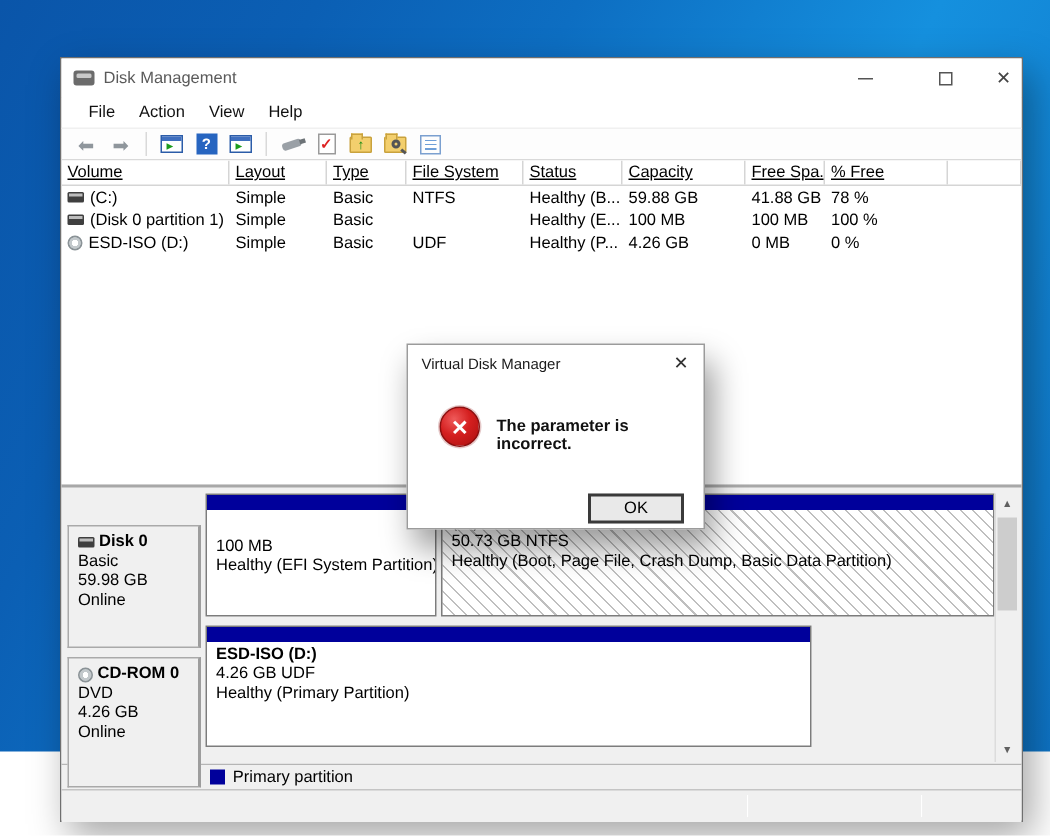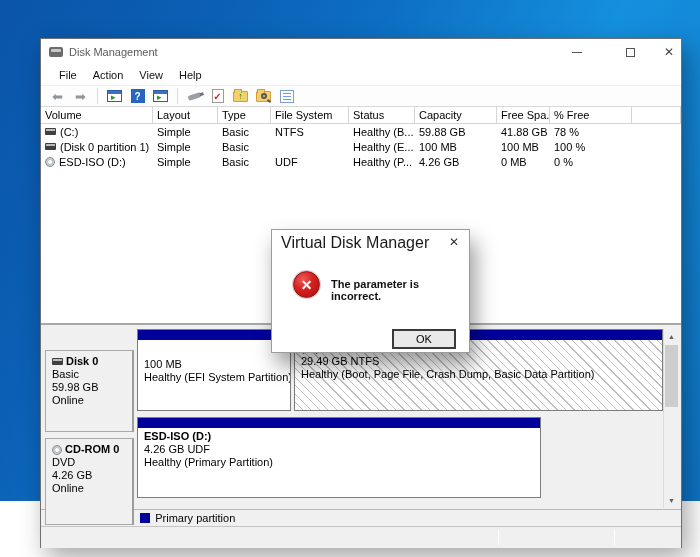--- a/index.html
+++ b/index.html
@@ -44,21 +44,21 @@
     display:flex; align-items:center; justify-content:center; position:relative; }
   .folder-ic::before { content:""; position:absolute; left:0; top:-3px; width:6px; height:3px; background:#f3cf6d; border:1px solid #c9a23d; border-bottom:none; }
   .up-glyph { color:#0f8a0f; font-weight:bold; font-size:9px; }
   .mag-glyph { width:6px; height:6px; border:2px solid #555; border-radius:50%; position:relative; }
   .mag-glyph::after { content:""; position:absolute; left:4px; top:5px; width:4px; height:2px; background:#555; transform:rotate(40deg); }
   .props-ic { width:14px; height:13px; background:#fff; border:1px solid #7ba0d0;
     background-image:repeating-linear-gradient(#fff 0 2px, #6f9fd8 2px 3px); background-clip:content-box; padding:2px; }
 
   
   .listpane { height:216px; background:#fff; overflow:hidden; }
-  .lheader { display:flex; height:17px; border-bottom:1px solid #d5d5d5; }
+  .lheader { display:flex; height:17px; border-bottom:1px solid #d5d5d5;text-decoration:underline; }
   .hcell { border-right:1px solid #d5d5d5; padding:2px 0 0 4px; white-space:nowrap; overflow:hidden; }
   .lrow { display:flex; height:15px; align-items:center; }
   .cell { padding-left:4px; white-space:nowrap; overflow:hidden; }
   .c0{width:112px;} .c1{width:65px;} .c2{width:53px;} .c3{width:78px;}
   .c4{width:66px;} .c5{width:82px;} .c6{width:53px;} .c7{width:82px;} .cf{flex:1;}
   .vol-cell { display:flex; align-items:center; gap:4px; padding-left:4px; }
   .drive-ic { width:11px; height:7px; background:#3f3f3f; border-radius:1px; position:relative; flex:0 0 auto; }
   .drive-ic::after { content:""; position:absolute; left:1px; top:1px; width:9px; height:2px; background:#bdbdbd; }
   .disc-ic { width:10px; height:10px; border-radius:50%; background:radial-gradient(circle at 50% 50%, #fff 0 2px, #c3c9cc 2px 4px, #9aa2a6 4px 5px); border:1px solid #8a9296; flex:0 0 auto; }
 
@@ -88,21 +88,21 @@
   .swatch-black { background:#000; }
   .swatch-navy { background:#00009b; }
   .statusbar { position:relative; height:22px; background:#f0f0f0; border-top:1px solid #c4c4c4; }
   .ssep { position:absolute; top:3px; bottom:3px; width:1px; background:#d6d6d6; border-right:1px solid #fff; }
   .ssep.s1 { left:457px; } .ssep.s2 { left:573px; }
 
   
   .dialog { position:absolute; left:271px; top:229px; width:199px; height:124px;
     background:#fff; border:1px solid #9b9b9b; box-shadow:5px 12px 20px rgba(0,0,0,.4); }
   .dlg-titlebar { position:relative; height:26px; display:flex; align-items:center; padding-left:9px; }
-  .dlg-title { font-size:16px; color:#1a1a1a; }
+  .dlg-title { font-size:10px; color:#1a1a1a; }
   .dlg-close { position:absolute; right:0; top:0; width:30px; height:24px; display:flex; align-items:center; justify-content:center; color:#333; font-size:12px; }
   .err-ic { position:absolute; left:21px; top:41px; width:27px; height:27px; border-radius:50%;
     background:radial-gradient(circle at 35% 30%, #ef5a5a 0%, #d41f1f 45%, #a90f0f 100%);
     border:1px solid #8c0f0f; box-shadow:0 0 0 1px #e5c9c9; color:#fff; font-weight:bold; font-size:14px;
     display:flex; align-items:center; justify-content:center; }
   .dlg-msg { position:absolute; left:59px; top:48px; font-weight:600; font-size:11px; color:#111; }
   .ok-btn { position:absolute; left:120px; top:99px; width:64px; height:20px; background:#e9e9e9;
     border:2px solid #3a3a3a; display:flex; align-items:center; justify-content:center; font-size:11px; }
 </style>
 </head>
@@ -244,21 +244,21 @@
           <div class="part-band"></div>
           <div class="part-text pt-pad">
             <div>100 MB</div>
             <div>Healthy (EFI System Partition)</div>
           </div>
         </div>
         <div class="part hatched" style="left:249px; width:369px; height:82px;">
           <div class="part-band"></div>
           <div class="part-text">
             <div>(C:)</div>
-            <div>29.49 GB NTFS</div>
+            <div>50.73 GB NTFS</div>
             <div>Healthy (Boot, Page File, Crash Dump, Basic Data Partition)</div>
           </div>
         </div>
       </div>
 
       <div class="disk-row" style="top:92px; width:634px; height:87px;">
         <div class="info-box" style="height:87px;">
           <div class="info-name">
               <span class="disc-ic"></span>
               <span>CD-ROM 0</span>

